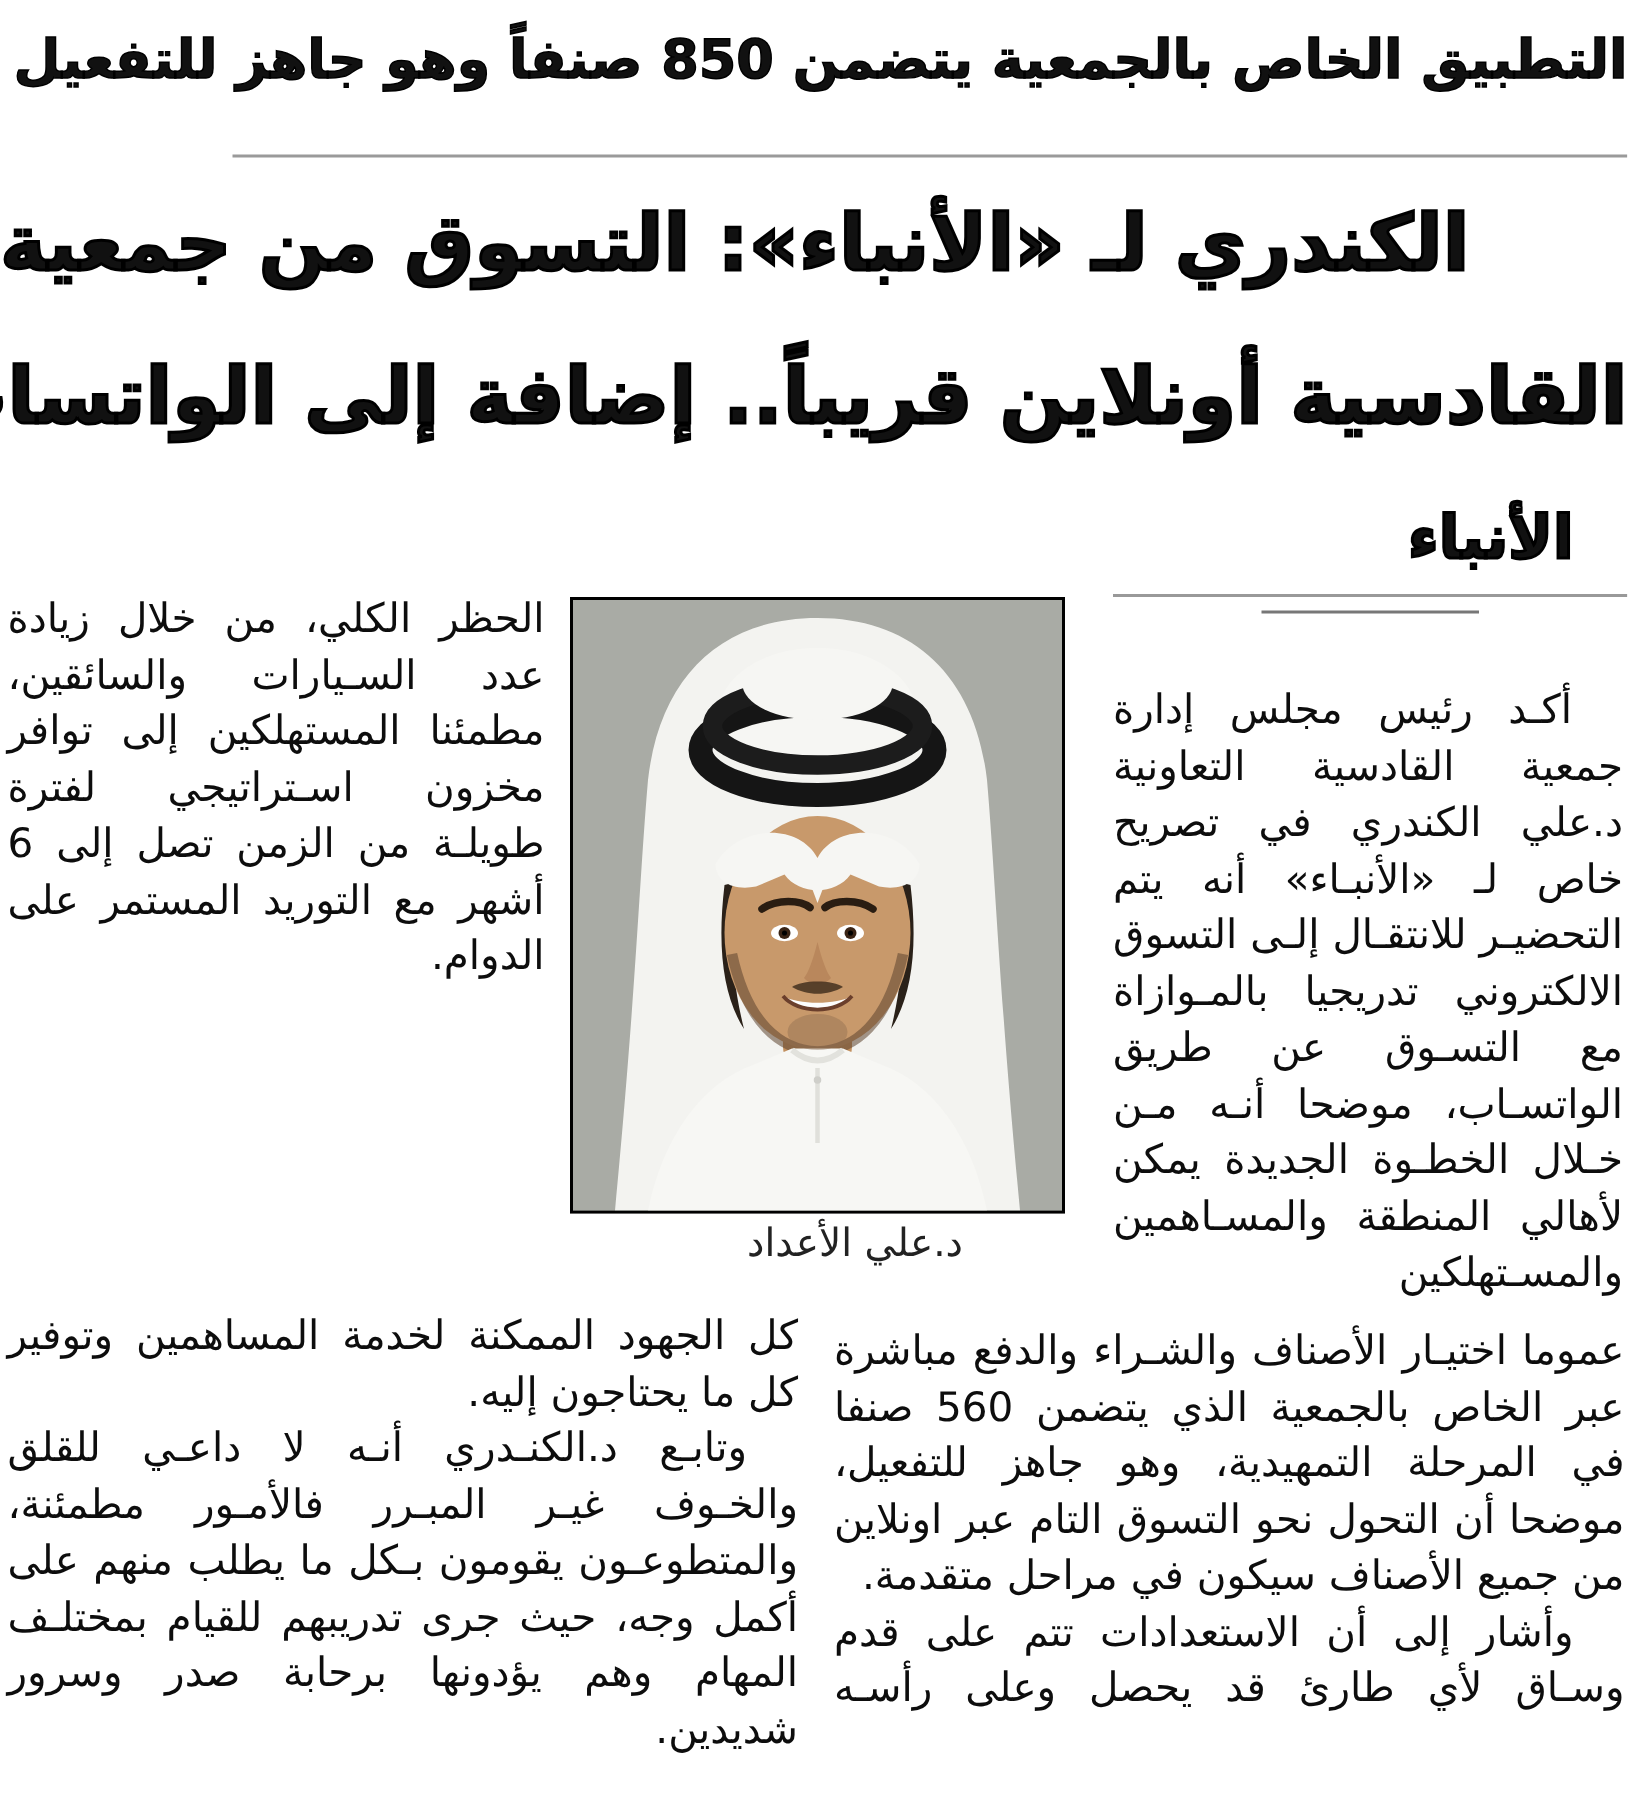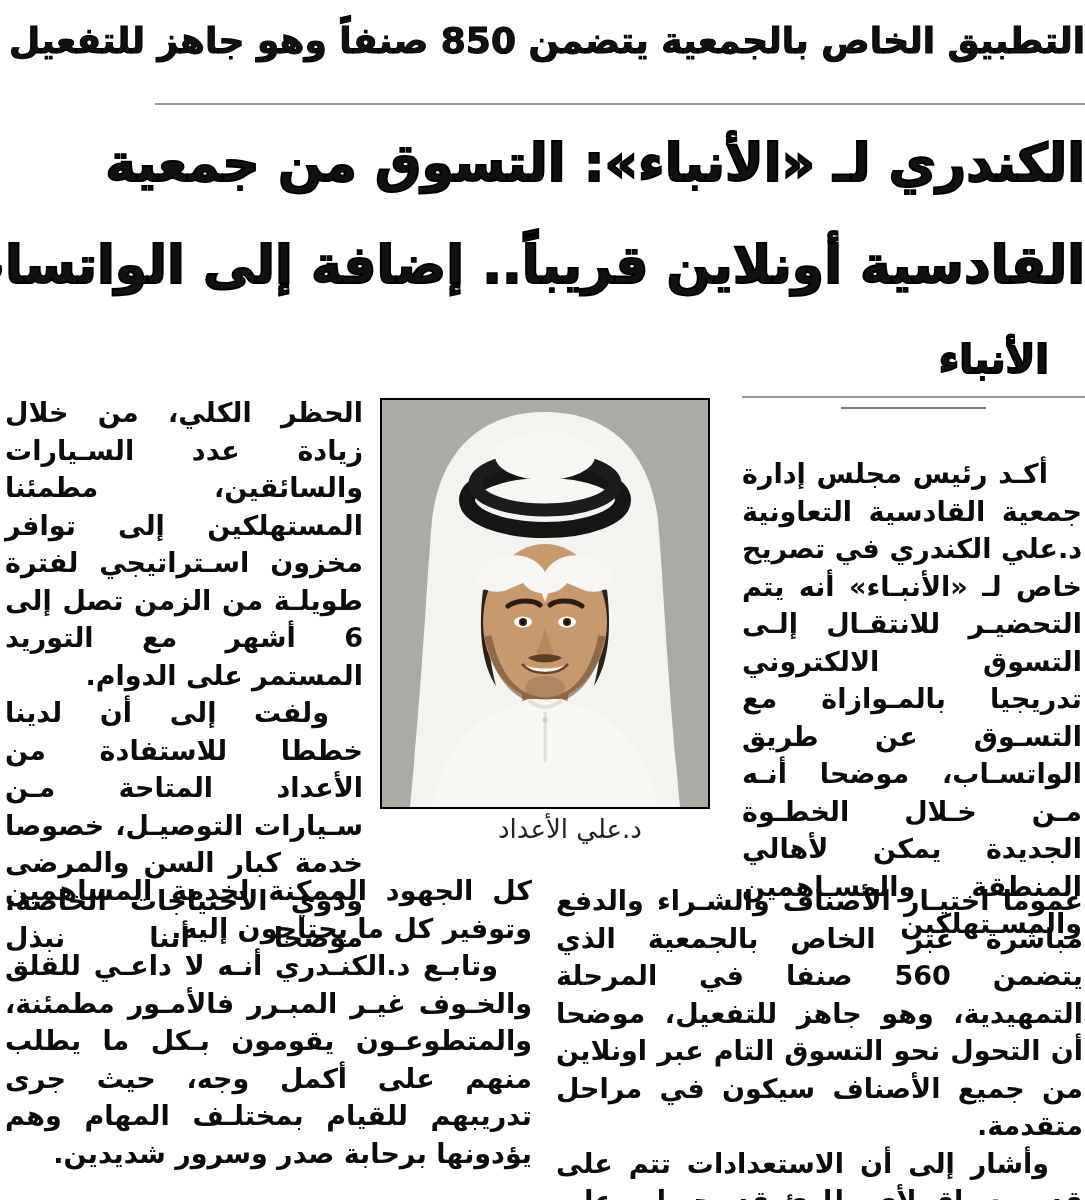--- a/index.html
+++ b/index.html
@@ -21,21 +21,21 @@
     font-size:36px;font-weight:bold;
     white-space:nowrap;
     -webkit-text-stroke:1px #000;
   }
   .rule-top{
     top:103px;left:155px;right:0;
     border-top:2px solid #9a9a9a;height:0;
   }
 
   
-  .headline{top:112px;left:0;width:100%;text-align:right;direction:rtl;}
+  .headline{top:112px;left:0;width:100%;text-align:left;direction:rtl;}
   .hl{
     font-size:52px;line-height:102px;
     font-weight:bold;white-space:nowrap;
     -webkit-text-stroke:2px #000;
   }
 
   
   .logo{
     top:336px;right:36px;
     direction:rtl;font-size:40px;font-weight:bold;
@@ -56,21 +56,21 @@
   .photo svg{display:block;}
   .caption{
     top:814px;left:420px;width:300px;
     direction:rtl;text-align:center;
     font-size:26px;font-weight:normal;color:#222;
   }
 
   
   .col{
     direction:rtl;text-align:justify;
-    font-weight:bold;font-size:27px;line-height:37.5px;
+    font-weight:normal;font-size:27px;line-height:37.5px;
     color:#0d0d0d;
   }
   .col p{margin:0;text-indent:34px;}
   .col p.cont{text-indent:0;}
   .col p.flow{text-align-last:justify;}
   .left-top   {top:394px;left:5px;  width:358px;}
   .left-bottom{top:872px;left:5px;  width:527px;}
   .right-top  {top:455px;left:742px;width:340px;}
   .right-bottom{top:882px;left:556px;width:527px;}
 </style>
@@ -140,21 +140,20 @@
       <path d="M140,264 C150,276 176,276 186,264 C176,270 150,270 140,264 Z" fill="#fdfdfd"></path>
       <path d="M140,264 C150,276 176,276 186,264" stroke="#6b3f2c" stroke-width="2.5" fill="none"></path>
 
       <ellipse cx="163" cy="288" rx="20" ry="12" fill="#8a6a4d" opacity="0.4"></ellipse>
     </svg>
   </div>
   <div class="abs caption">د.علي الأعداد</div>
 
   <div class="abs col left-top">
     <p class="cont">الحظر الكلي، من خلال زيادة عدد السـيارات والسائقين، مطمئنا المستهلكين إلى توافر مخزون اسـتراتيجي لفترة طويلـة من الزمن تصل إلى 6 أشهر مع التوريد المستمر على الدوام.</p>
-    <p class="flow">ولفت إلى أن لدينا خططا للاستفادة من الأعداد المتاحة مـن سـيارات التوصيـل، خصوصا خدمة كبار السن والمرضى وذوي الاحتياجات الخاصة، موضحا أننا نبذل</p>
   </div>
 
   <div class="abs col left-bottom">
     <p class="cont">كل الجهود الممكنة لخدمة المساهمين وتوفير كل ما يحتاجون إليه.</p>
     <p>وتابـع د.الكنـدري أنـه لا داعـي للقلق والخـوف غيـر المبـرر فالأمـور مطمئنة، والمتطوعـون يقومون بـكل ما يطلب منهم على أكمل وجه، حيث جرى تدريبهم للقيام بمختلـف المهام وهم يؤدونها برحابة صدر وسرور شديدين.</p>
   </div>
 
   <div class="abs col right-top">
     <p class="flow">أكـد رئيس مجلس إدارة جمعية القادسية التعاونية د.علي الكندري في تصريح خاص لـ «الأنبـاء» أنه يتم التحضيـر للانتقـال إلـى التسوق الالكتروني تدريجيا بالمـوازاة مع التسـوق عن طريق الواتسـاب، موضحا أنـه مـن خـلال الخطـوة الجديدة يمكن لأهالي المنطقة والمسـاهمين والمسـتهلكين</p>
   </div>

